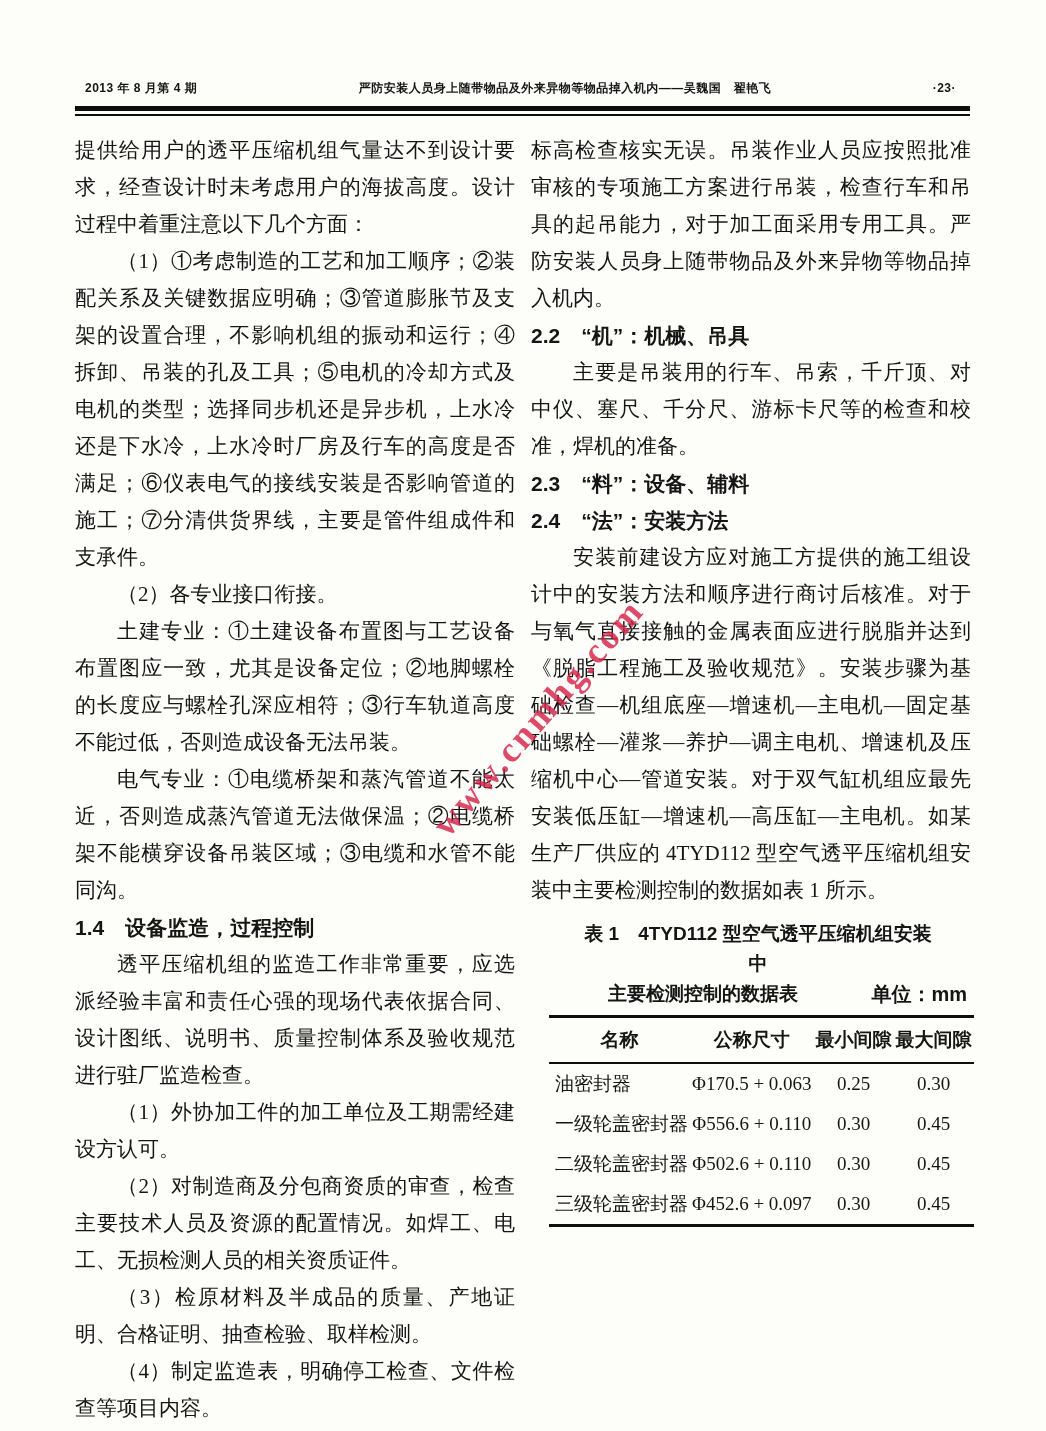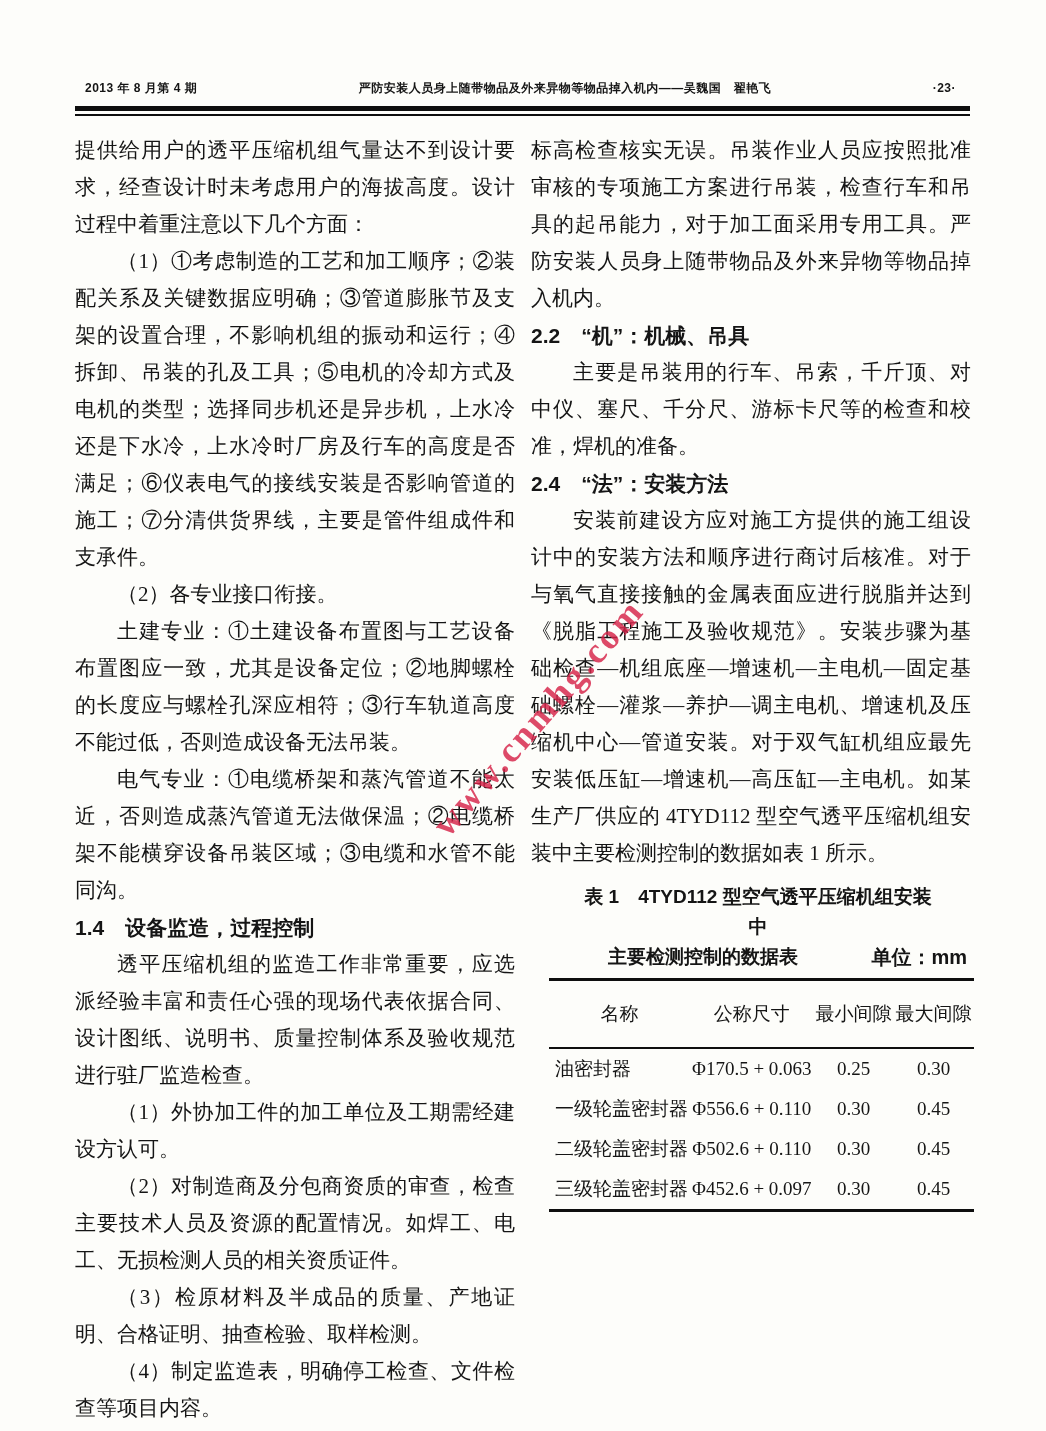--- a/index.html
+++ b/index.html
@@ -62,21 +62,21 @@
   }
   table.data{
     border-collapse:collapse;width:100%;
     margin-top:6px;
     border-top:3px solid #0e0e0e;
     border-bottom:3px solid #0e0e0e;
     font-size:19px;
   }
   table.data th{
     font-family:"Liberation Sans", sans-serif;
-    font-weight:normal;padding:20px 2px;
+    font-weight:bold;padding:9px 2px;
     border-bottom:2px solid #0e0e0e;
     text-align:center;white-space:nowrap;
   }
   table.data td{
     padding:7px 2px;text-align:center;white-space:nowrap;
     font-family:"Liberation Serif", serif;
   }
   table.data td.name{text-align:left;padding-left:6px;}
   table.data th.name{text-align:center;}
   
@@ -121,20 +121,21 @@
       <p class="body">（2）对制造商及分包商资质的审查，检查主要技术人员及资源的配置情况。如焊工、电工、无损检测人员的相关资质证件。</p>
       <p class="body">（3）检原材料及半成品的质量、产地证明、合格证明、抽查检验、取样检测。</p>
       <p class="body">（4）制定监造表，明确停工检查、文件检查等项目内容。</p>
 
     </div>
 
     <div class="col">
       <p class="body noindent">标高检查核实无误。吊装作业人员应按照批准审核的专项施工方案进行吊装，检查行车和吊具的起吊能力，对于加工面采用专用工具。严防安装人员身上随带物品及外来异物等物品掉入机内。</p>
       <p class="subhead">2.2　“机”：机械、吊具</p>
       <p class="body">主要是吊装用的行车、吊索，千斤顶、对中仪、塞尺、千分尺、游标卡尺等的检查和校准，焊机的准备。</p>
+      <p class="subhead">2.3　“料”：设备、辅料</p>
       <p class="subhead">2.4　“法”：安装方法</p>
       <p class="body">安装前建设方应对施工方提供的施工组设计中的安装方法和顺序进行商讨后核准。对于与氧气直接接触的金属表面应进行脱脂并达到《脱脂工程施工及验收规范》。安装步骤为基础检查—机组底座—增速机—主电机—固定基础螺栓—灌浆—养护—调主电机、增速机及压缩机中心—管道安装。对于双气缸机组应最先安装低压缸—增速机—高压缸—主电机。如某生产厂供应的 4TYD112 型空气透平压缩机组安装中主要检测控制的数据如表 1 所示。</p>
 
       <div class="tblwrap">
         <p class="tbl-caption">表 1　4TYD112 型空气透平压缩机组安装中</p>
         <div class="tbl-cap2">
           <span class="capline">主要检测控制的数据表</span>
           <span class="unit">单位：mm</span>
         </div>
         <table class="data">

